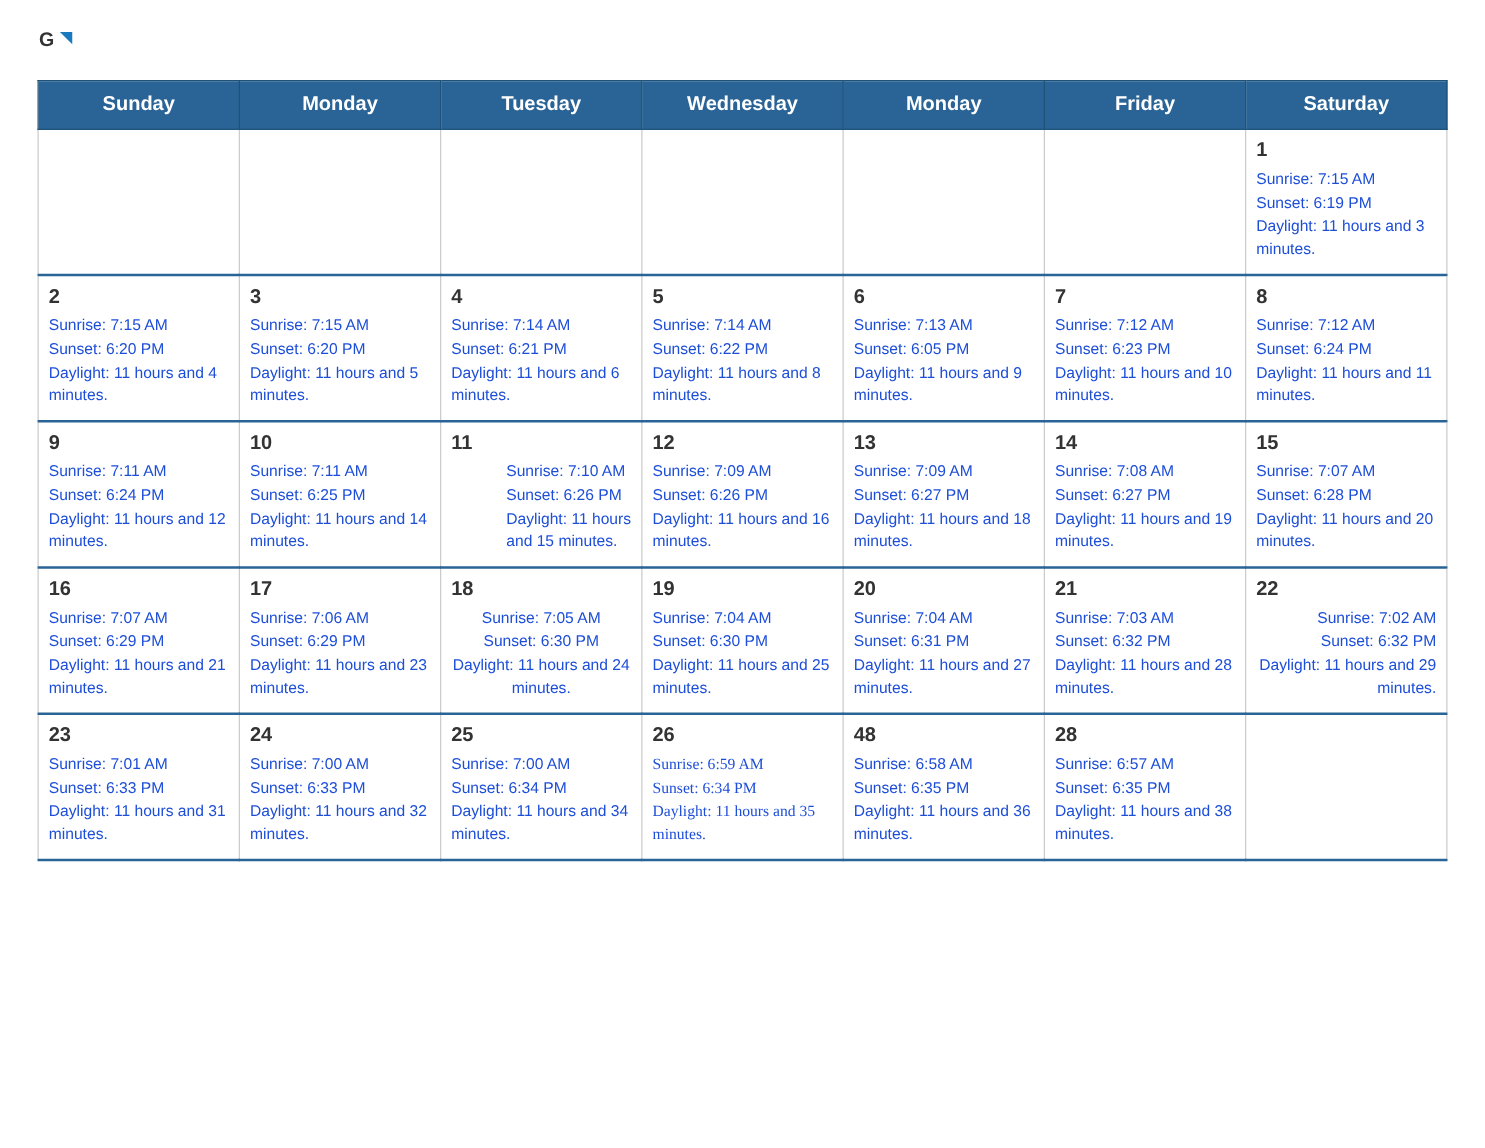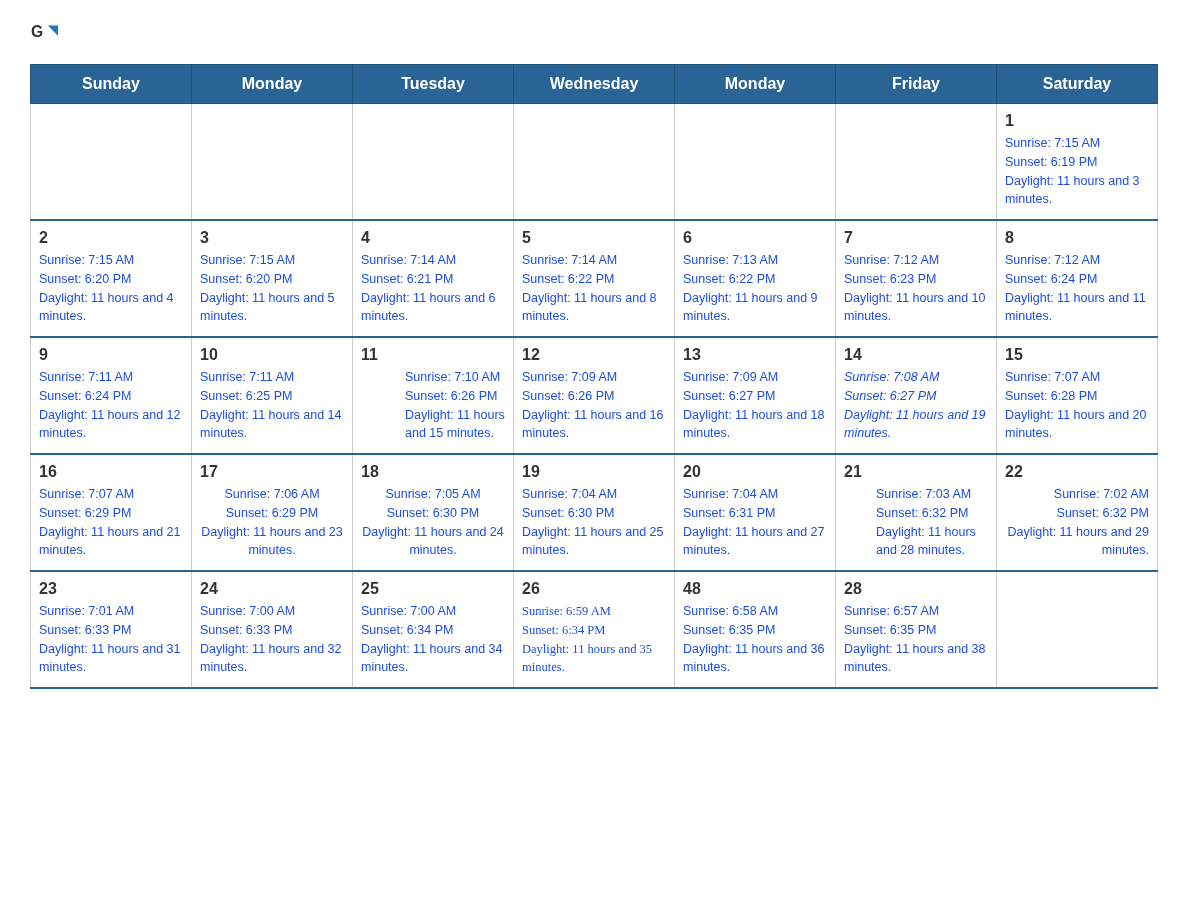--- a/index.html
+++ b/index.html
@@ -156,21 +156,21 @@
         </td>
         <td>
           <span class="day-number">5</span>
           <div class="day-info" style="white-space: pre-line;">Sunrise: 7:14 AM
 Sunset: 6:22 PM
 Daylight: 11 hours and 8 minutes.</div>
         </td>
         <td>
           <span class="day-number">6</span>
           <div class="day-info" style="white-space: pre-line;">Sunrise: 7:13 AM
-Sunset: 6:22 PM
+Sunset: 6:05 PM
 Daylight: 11 hours and 9 minutes.</div>
         </td>
         <td>
           <span class="day-number">7</span>
           <div class="day-info" style="white-space: pre-line;">Sunrise: 7:12 AM
 Sunset: 6:23 PM
 Daylight: 11 hours and 10 minutes.</div>
         </td>
         <td>
           <span class="day-number">8</span>
@@ -205,41 +205,41 @@
 Daylight: 11 hours and 16 minutes.</div>
         </td>
         <td>
           <span class="day-number">13</span>
           <div class="day-info" style="white-space: pre-line;">Sunrise: 7:09 AM
 Sunset: 6:27 PM
 Daylight: 11 hours and 18 minutes.</div>
         </td>
         <td>
           <span class="day-number">14</span>
-          <div class="day-info" style="white-space: pre-line; font-style: italic;">Sunrise: 7:08 AM
+          <div class="day-info" style="white-space: pre-line;">Sunrise: 7:08 AM
 Sunset: 6:27 PM
 Daylight: 11 hours and 19 minutes.</div>
         </td>
         <td>
           <span class="day-number">15</span>
           <div class="day-info" style="white-space: pre-line;">Sunrise: 7:07 AM
 Sunset: 6:28 PM
 Daylight: 11 hours and 20 minutes.</div>
         </td>
       </tr>
       <tr>
         <td>
           <span class="day-number">16</span>
           <div class="day-info" style="white-space: pre-line;">Sunrise: 7:07 AM
 Sunset: 6:29 PM
 Daylight: 11 hours and 21 minutes.</div>
         </td>
         <td>
           <span class="day-number">17</span>
-          <div class="day-info" style="white-space: pre-line; text-align: center;">Sunrise: 7:06 AM
+          <div class="day-info" style="white-space: pre-line;">Sunrise: 7:06 AM
 Sunset: 6:29 PM
 Daylight: 11 hours and 23 minutes.</div>
         </td>
         <td>
           <span class="day-number">18</span>
           <div class="day-info" style="white-space: pre-line; text-align: center;">Sunrise: 7:05 AM
 Sunset: 6:30 PM
 Daylight: 11 hours and 24 minutes.</div>
         </td>
         <td>
@@ -249,21 +249,21 @@
 Daylight: 11 hours and 25 minutes.</div>
         </td>
         <td>
           <span class="day-number">20</span>
           <div class="day-info" style="white-space: pre-line;">Sunrise: 7:04 AM
 Sunset: 6:31 PM
 Daylight: 11 hours and 27 minutes.</div>
         </td>
         <td>
           <span class="day-number">21</span>
-          <div class="day-info" style="white-space: pre-line; margin-left: 32px;">Sunrise: 7:03 AM
+          <div class="day-info" style="white-space: pre-line;">Sunrise: 7:03 AM
 Sunset: 6:32 PM
 Daylight: 11 hours and 28 minutes.</div>
         </td>
         <td>
           <span class="day-number">22</span>
           <div class="day-info" style="white-space: pre-line; text-align: right;">Sunrise: 7:02 AM
 Sunset: 6:32 PM
 Daylight: 11 hours and 29 minutes.</div>
         </td>
       </tr>

